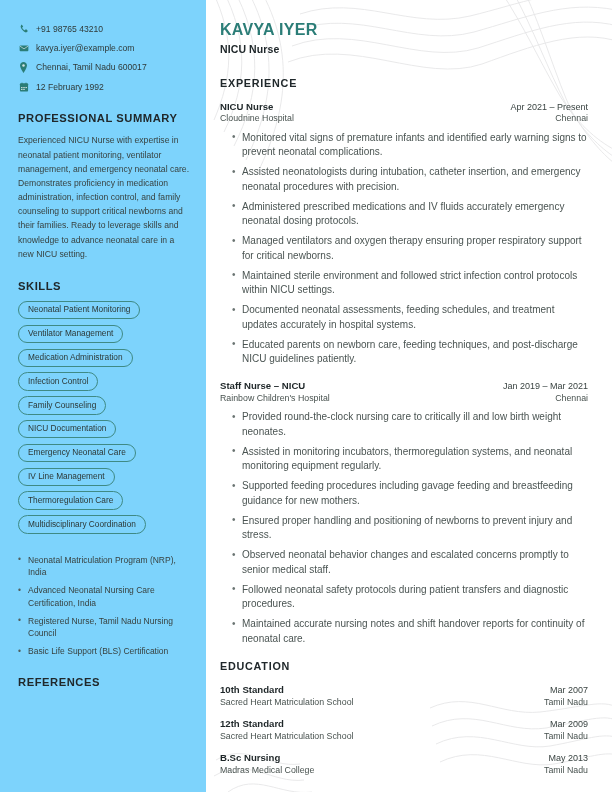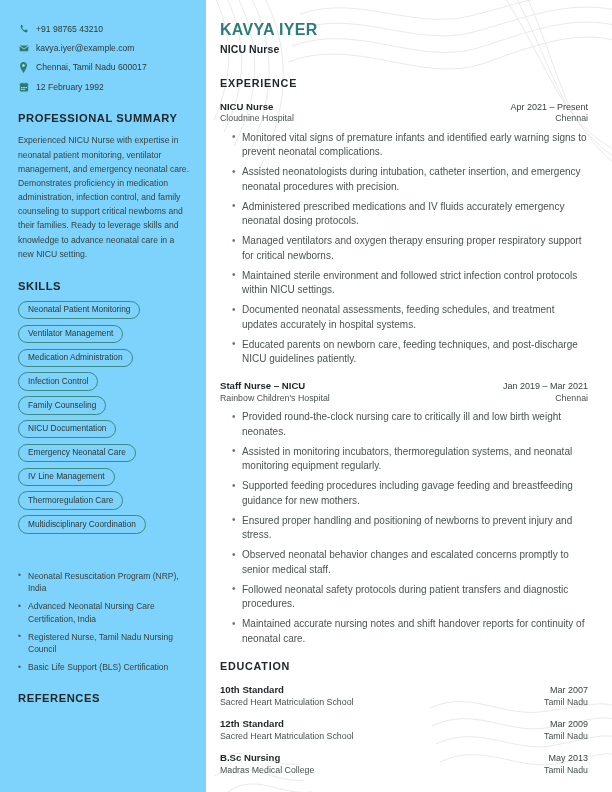--- a/index.html
+++ b/index.html
@@ -86,21 +86,21 @@
     line-height: 1.65;
     color: #37413f;
     margin-bottom: 19px;
   }
 
   .skills-wrap {
     display: flex;
     flex-direction: column;
     align-items: flex-start;
     gap: 5.5px;
-    margin-bottom: 36px;
+    margin-bottom: 20px;
   }
 
   .skill-pill {
     border: 0.8px solid #3f8a84;
     border-radius: 40px;
     padding: 3.4px 9px 3.8px 9px;
     font-size: 8.3px;
     color: #2c3836;
     background: transparent;
     line-height: 1.1;
@@ -322,21 +322,21 @@
       <span class="skill-pill">Infection Control</span>
       <span class="skill-pill">Family Counseling</span>
       <span class="skill-pill">NICU Documentation</span>
       <span class="skill-pill">Emergency Neonatal Care</span>
       <span class="skill-pill">IV Line Management</span>
       <span class="skill-pill">Thermoregulation Care</span>
       <span class="skill-pill">Multidisciplinary Coordination</span>
     </div>
 
     <ul class="cert-list">
-      <li class="cert-item">Neonatal Resuscitation Program (NRP), India</li>
+      <li class="cert-item">Neonatal Matriculation Program (NRP), India</li>
       <li class="cert-item">Advanced Neonatal Nursing Care Certification, India</li>
       <li class="cert-item">Registered Nurse, Tamil Nadu Nursing Council</li>
       <li class="cert-item">Basic Life Support (BLS) Certification</li>
     </ul>
 
     <h2 class="side-heading">REFERENCES</h2>
 
   </aside>
 
   <main class="main">

